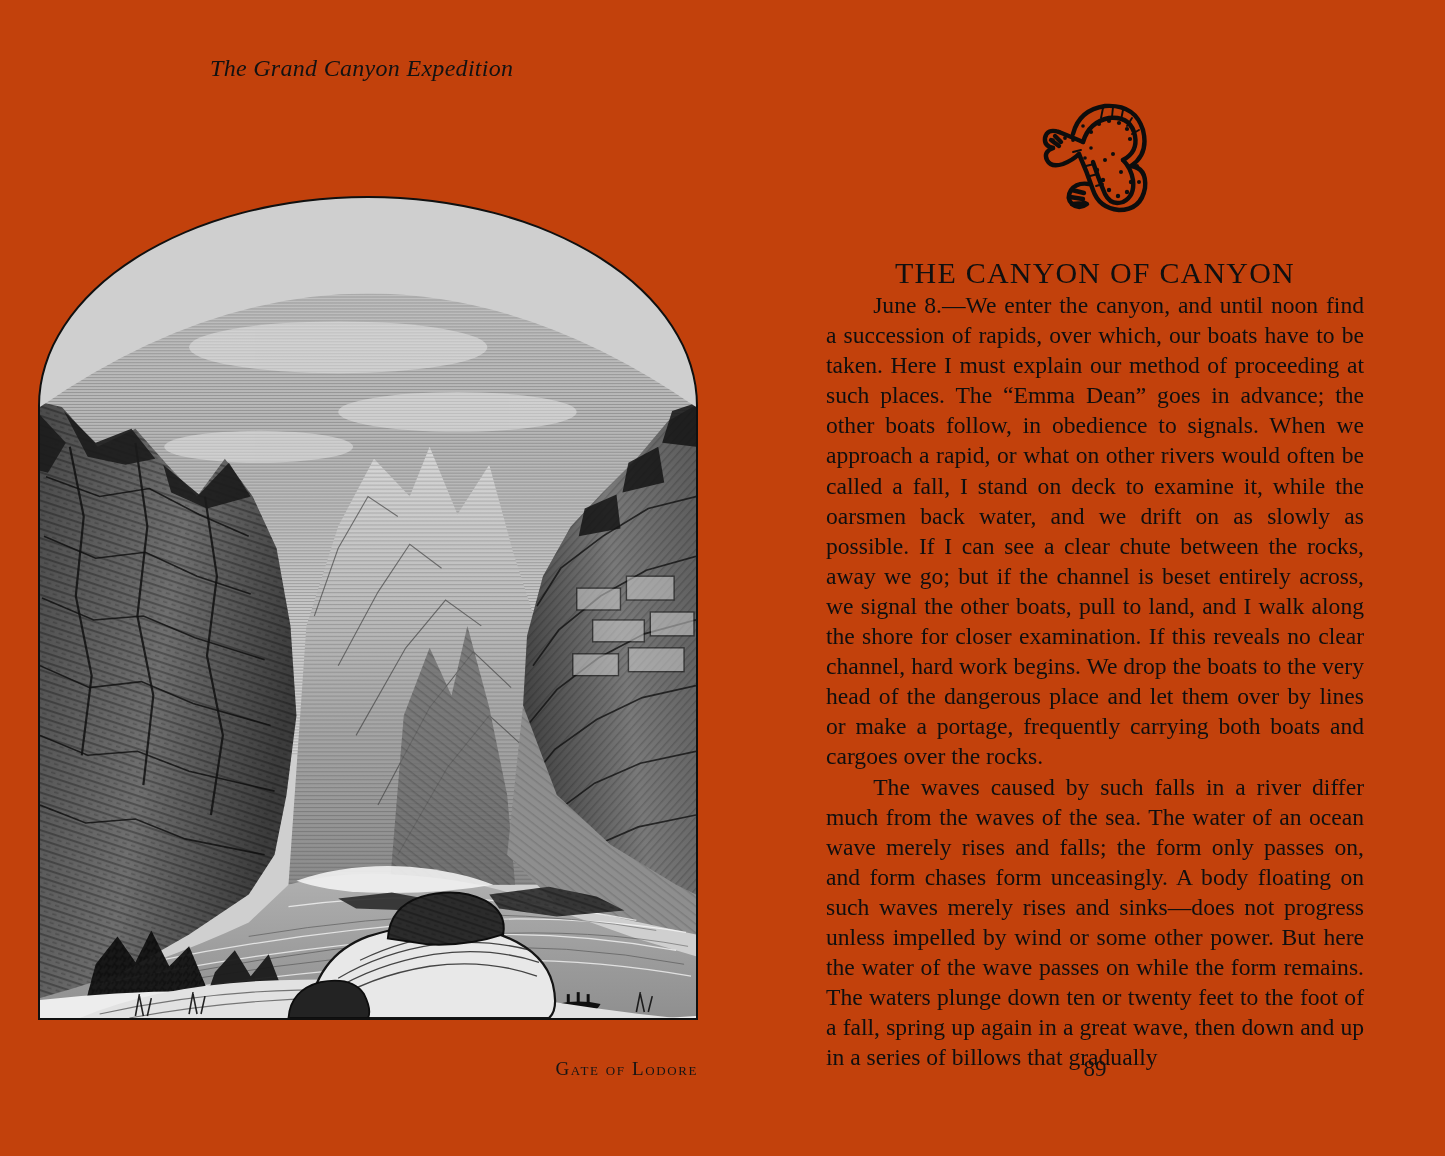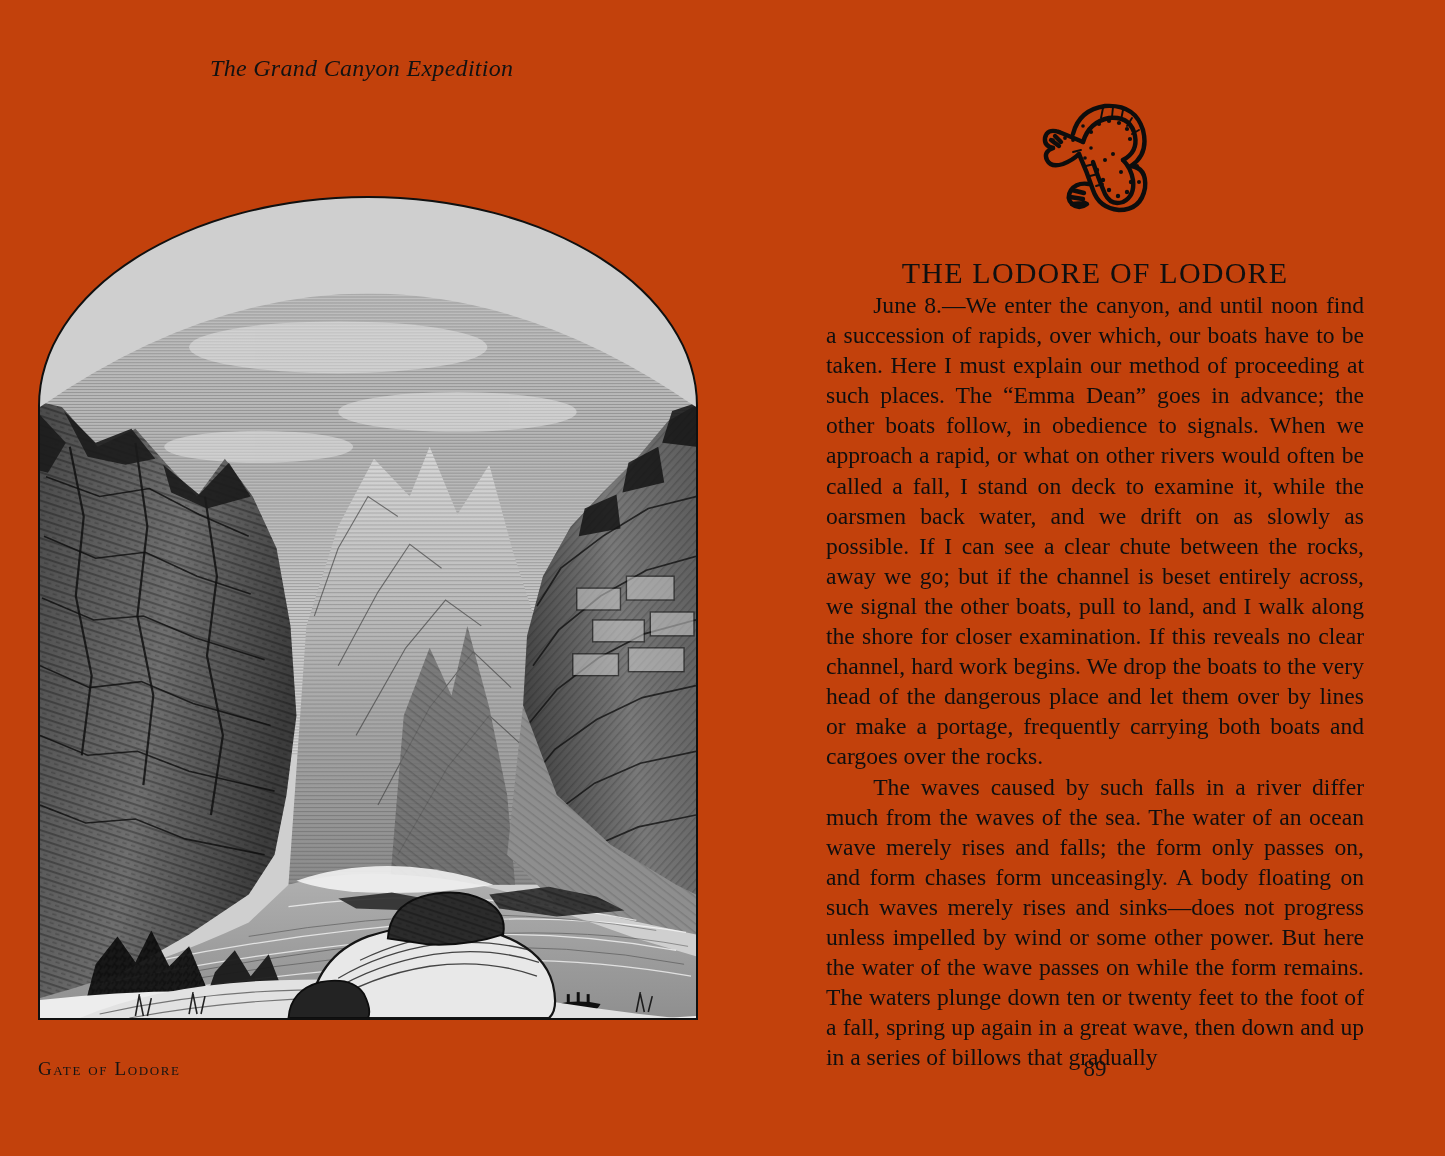--- a/index.html
+++ b/index.html
@@ -52,21 +52,21 @@
     position: absolute;
     inset: 0;
   }
   .plate-art svg { display: block; width: 100%; height: 100%; }
 
   .plate-caption {
     position: absolute;
     left: 38px;
     top: 1058px;
     width: 660px;
-    text-align: left;
+    text-align: right;
     font-size: 19px;
     font-variant: small-caps;
     letter-spacing: 1.6px;
     color: #141414;
   }
 
   
   .column {
     position: absolute;
     left: 826px;
@@ -394,21 +394,21 @@
           <path d="M47 70 L55 68"></path>
             <path d="M51 80 L59 78"></path>
             <path d="M57 90 L64 88"></path>
           <path d="M34 56 L42 54"></path>
         </g>
 
         <circle cx="14" cy="44" r="1.8" fill="#0d0d0d"></circle>
       </svg>
     </div>
 
-    <h1 class="chapter-title">THE LODORE OF LODORE</h1>
+    <h1 class="chapter-title">THE CANYON OF CANYON</h1>
 
     <div class="body-text">
       <p>June 8.—We enter the canyon, and until noon find a succession of rapids, over which, our boats have to be taken. Here I must explain our method of proceeding at such places. The “Emma Dean” goes in advance; the other boats follow, in obedience to signals. When we approach a rapid, or what on other rivers would often be called a fall, I stand on deck to examine it, while the oarsmen back water, and we drift on as slowly as possible. If I can see a clear chute between the rocks, away we go; but if the channel is beset entirely across, we signal the other boats, pull to land, and I walk along the shore for closer examination. If this reveals no clear channel, hard work begins. We drop the boats to the very head of the dangerous place and let them over by lines or make a portage, frequently carrying both boats and cargoes over the rocks.</p>
       <p>The waves caused by such falls in a river differ much from the waves of the sea. The water of an ocean wave merely rises and falls; the form only passes on, and form chases form unceasingly. A body floating on such waves merely rises and sinks—does not progress unless impelled by wind or some other power. But here the water of the wave passes on while the form remains. The waters plunge down ten or twenty feet to the foot of a fall, spring up again in a great wave, then down and up in a series of billows that gradually</p>
     </div>
   </div>
 
   <div class="folio">89</div>
 
 </div>

